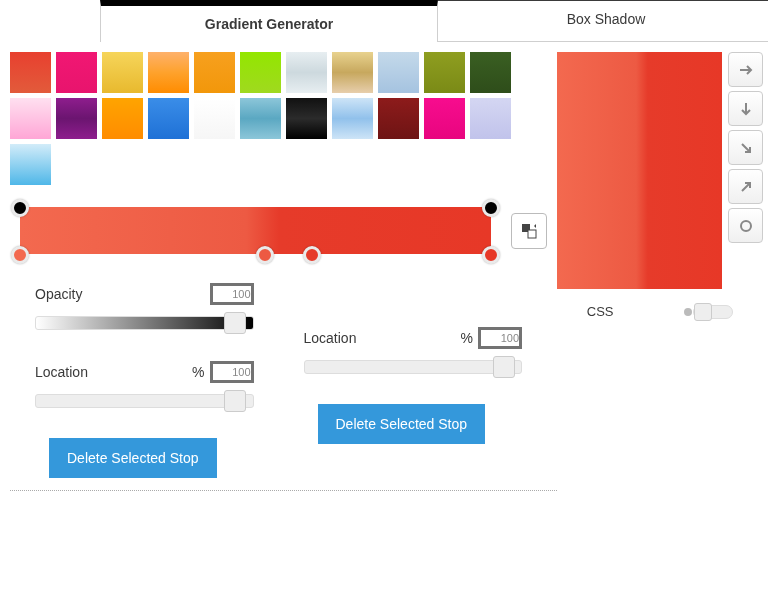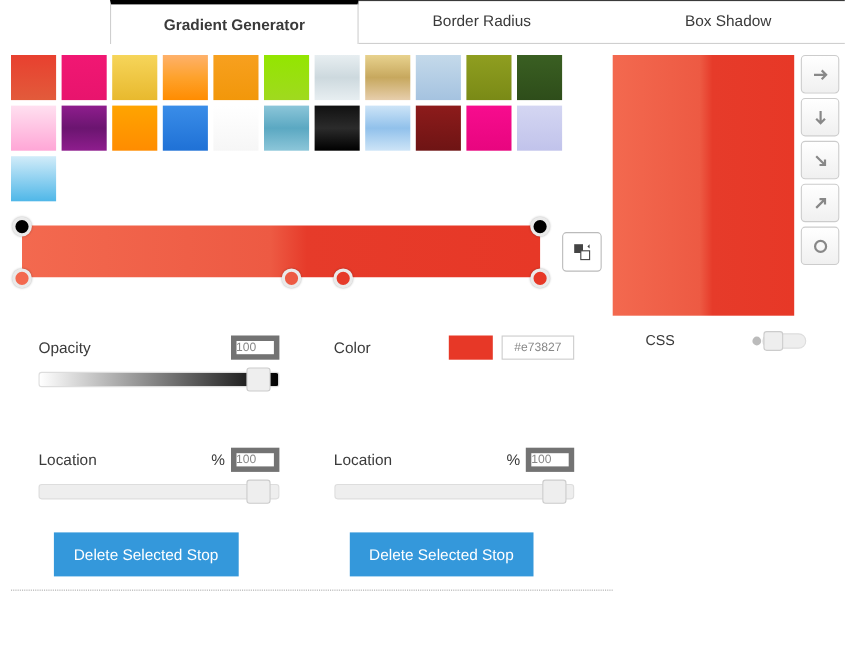--- a/index.html
+++ b/index.html
@@ -1,35 +1,35 @@
 <!DOCTYPE html>
 <html><head>
 <meta charset="utf-8">
 <style>
 * { box-sizing: border-box; margin: 0; padding: 0; }
 body { font-family: -apple-system, BlinkMacSystemFont, "Segoe UI", Arial, sans-serif; background: #fff; color: #333; width: 768px; height: 596px; overflow: hidden; }
 .tabs { display: flex; border-top: 1px solid #3a3a3a; margin-left: 100px; margin-right: -6px; }
 .tab { flex: 1; text-align: center; padding: 10px 8px; font-size: 14px; color: #3a3a3a; cursor: pointer; border-bottom: 1px solid #cfcfcf; }
-.tab.active { font-weight: 700; border-top: 4px solid #000000; border-bottom: none; border-left: 1px solid #cfcfcf; border-right: 1px solid #cfcfcf; margin-top:-1px;}
+.tab.active { font-weight: 700; border-top: 6px solid #000000; border-bottom: none; border-left: 1px solid #cfcfcf; border-right: 1px solid #cfcfcf; margin-top:-1px;}
 .main { display: flex; padding: 10px 5px 0 10px; }
 .left { flex: 1; padding-right: 10px; border-bottom: 1px dotted #aaa; padding-bottom: 12px; }
 .right { width: 206px; display: flex; flex-direction: column; align-items: stretch; }
 .swatches { display: flex; flex-wrap: wrap; gap: 5px; margin-bottom: 6px; }
 .swatch { width: 41px; height: 41px; cursor: pointer; }
 .gradient-edit { display:flex; align-items:center; gap:10px; margin-top:22px; }
 .gradient-wrap { position: relative; flex:1; }
 .gradient-bar { height: 47px; border-radius: 4px; position:relative; margin:0 10px;}
 .stop-handle { position:absolute; width:18px; height:18px; border:3px solid #eaeaea; border-radius:50%; background:#000; top:-8px; transform:translateX(-50%); box-shadow:0 0 2px rgba(0,0,0,0.3);}
 .stop-handle.color { background:#f03; top:auto; bottom:-10px; }
 .swap-btn { width:36px; height:36px; border:1px solid #bbb; border-radius:4px; display:flex; align-items:center; justify-content:center; cursor:pointer; font-size:16px; }
 .controls { display:flex; margin-top:28px; }
 .ctrl-col { flex:1; padding:0 25px; display:flex; flex-direction:column; }
-.ctrl-row { display:flex; align-items:center; justify-content:space-between; margin-bottom:10px; min-height:24px;margin-top:24px;}
+.ctrl-row { display:flex; align-items:center; justify-content:space-between; margin-bottom:10px; min-height:24px;}
 .ctrl-lbl { font-size:14px; color:#3a3a3a; }
-.num-input { width:44px; height:22px; border:5px solid #737373; font-size:11px; text-align:left; color:#888; }
+.num-input { width:44px; height:22px; border:3px solid #737373; font-size:11px; text-align:right; color:#888; }
 .hex-input { width:66px; height:22px; border:1px solid #ccc; font-size:11px; text-align:center; color:#888; }
 .color-sw { width:40px; height:22px; }
 .slider { position:relative; height:14px; background:#eee; border:1px solid #ddd; border-radius:3px; margin-bottom:30px;}
 .slider.opa { background:linear-gradient(to right, #fff, #000); }
 .slider-thumb { position:absolute; width:22px; height:22px; background:#eee; border:1px solid #ccc; border-radius:3px; top:-5px; transform:translateX(-50%); }
 .del-btn { background:#3498db; color:#fff; border:none; padding:12px 18px; font-size:14px; cursor:pointer; width:fit-content; align-self:flex-start;margin-left:14px; }
 .preview-wrap { display:flex; gap:6px; }
 .preview { flex:1; height:237px; }
 .side-btns { display:flex; flex-direction:column; gap:4px; }
 .side-btn { width:35px; height:35px; border:1px solid #ccc; border-radius:4px; background:linear-gradient(#fff,#f0f0f0); display:flex; align-items:center; justify-content:center; cursor:pointer; color:#888; }
@@ -38,21 +38,20 @@
 .toggle { width:40px; height:14px; background:#eee; border:1px solid #ddd; border-radius:8px; position:relative; }
 .toggle-dot { position:absolute; left:-10px; top:50%; transform:translateY(-50%); width:8px; height:8px; border-radius:50%; background:#bbb; }
 .toggle-thumb { position:absolute; left:0; top:-3px; width:18px; height:18px; border-radius:3px; background:#eee; border:1px solid #ccc; }
 svg{display:block;}
 </style>
 </head>
 <body>
 
 <div class="tabs">
   <div class="tab active">Gradient Generator</div>
-  <div class="tab">Border Radius</div>
   <div class="tab">Box Shadow</div>
 </div>
 
 <div class="main">
   <div class="left">
     <div class="swatches" id="swatches">
         <div class="swatch" style="background: linear-gradient(rgb(232, 64, 47), rgb(226, 91, 59));"></div>
         <div class="swatch" style="background: linear-gradient(rgb(241, 23, 115), rgb(232, 20, 109));"></div>
         <div class="swatch" style="background: linear-gradient(rgb(246, 213, 90), rgb(232, 185, 46));"></div>
         <div class="swatch" style="background: linear-gradient(rgb(254, 177, 107), rgb(254, 162, 44), rgb(255, 140, 0));"></div>
@@ -111,27 +110,20 @@
             <span class="ctrl-lbl">%</span>
             <input class="num-input" value="100" style="">
           </span>
         </div>
         <div class="slider">
             <div class="slider-thumb" id="locThumbL" style="left: 92%;"></div>
           </div>
         <button class="del-btn">Delete Selected Stop</button>
       </div>
       <div class="ctrl-col">
-        <div class="ctrl-row">
-          <span class="ctrl-lbl">Color</span>
-          <span style="display:flex;align-items:center;gap:8px;">
-            <span class="color-sw" id="colorSw" style="background: rgb(231, 56, 39);"></span>
-            <input class="hex-input" value="#e73827" style="">
-          </span>
-        </div>
         <div style="height:14px;margin-bottom:30px;"></div>
         <div class="ctrl-row">
           <span class="ctrl-lbl">Location</span>
           <span style="display:flex;align-items:center;gap:5px;">
             <span class="ctrl-lbl">%</span>
             <input class="num-input" value="100" style="">
           </span>
         </div>
         <div class="slider">
             <div class="slider-thumb" id="locThumbR" style="left: 92%;"></div>

